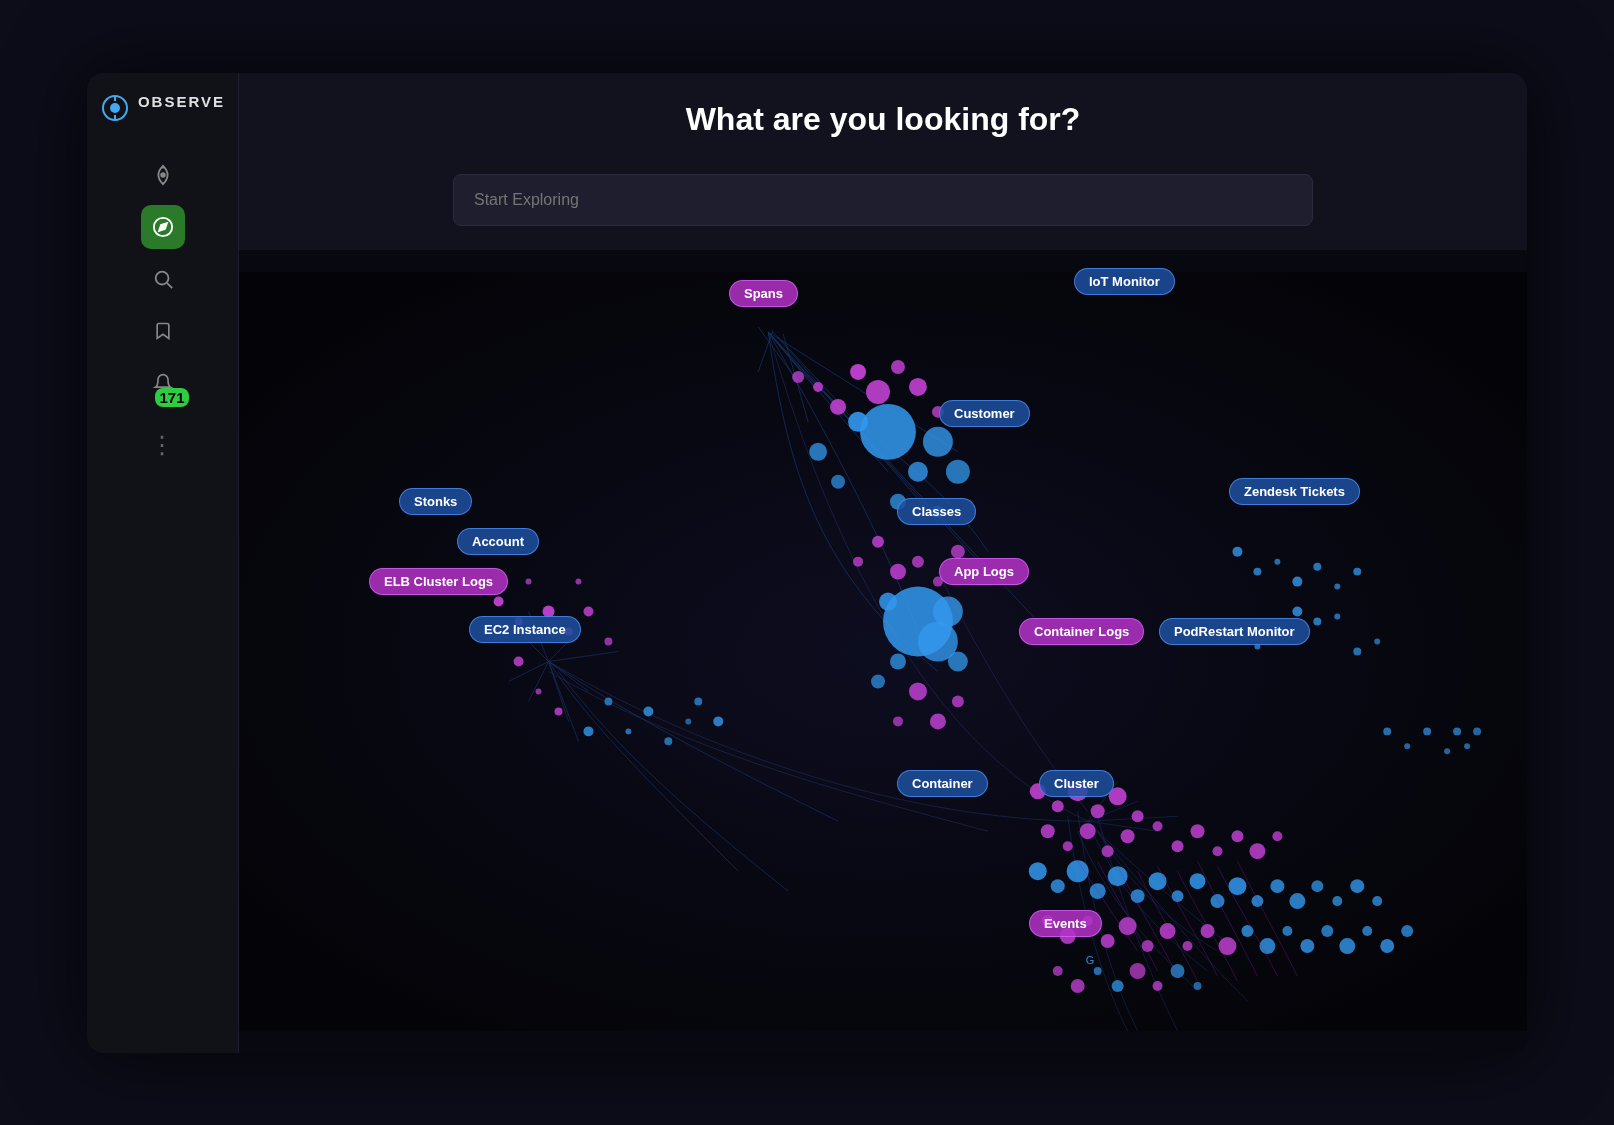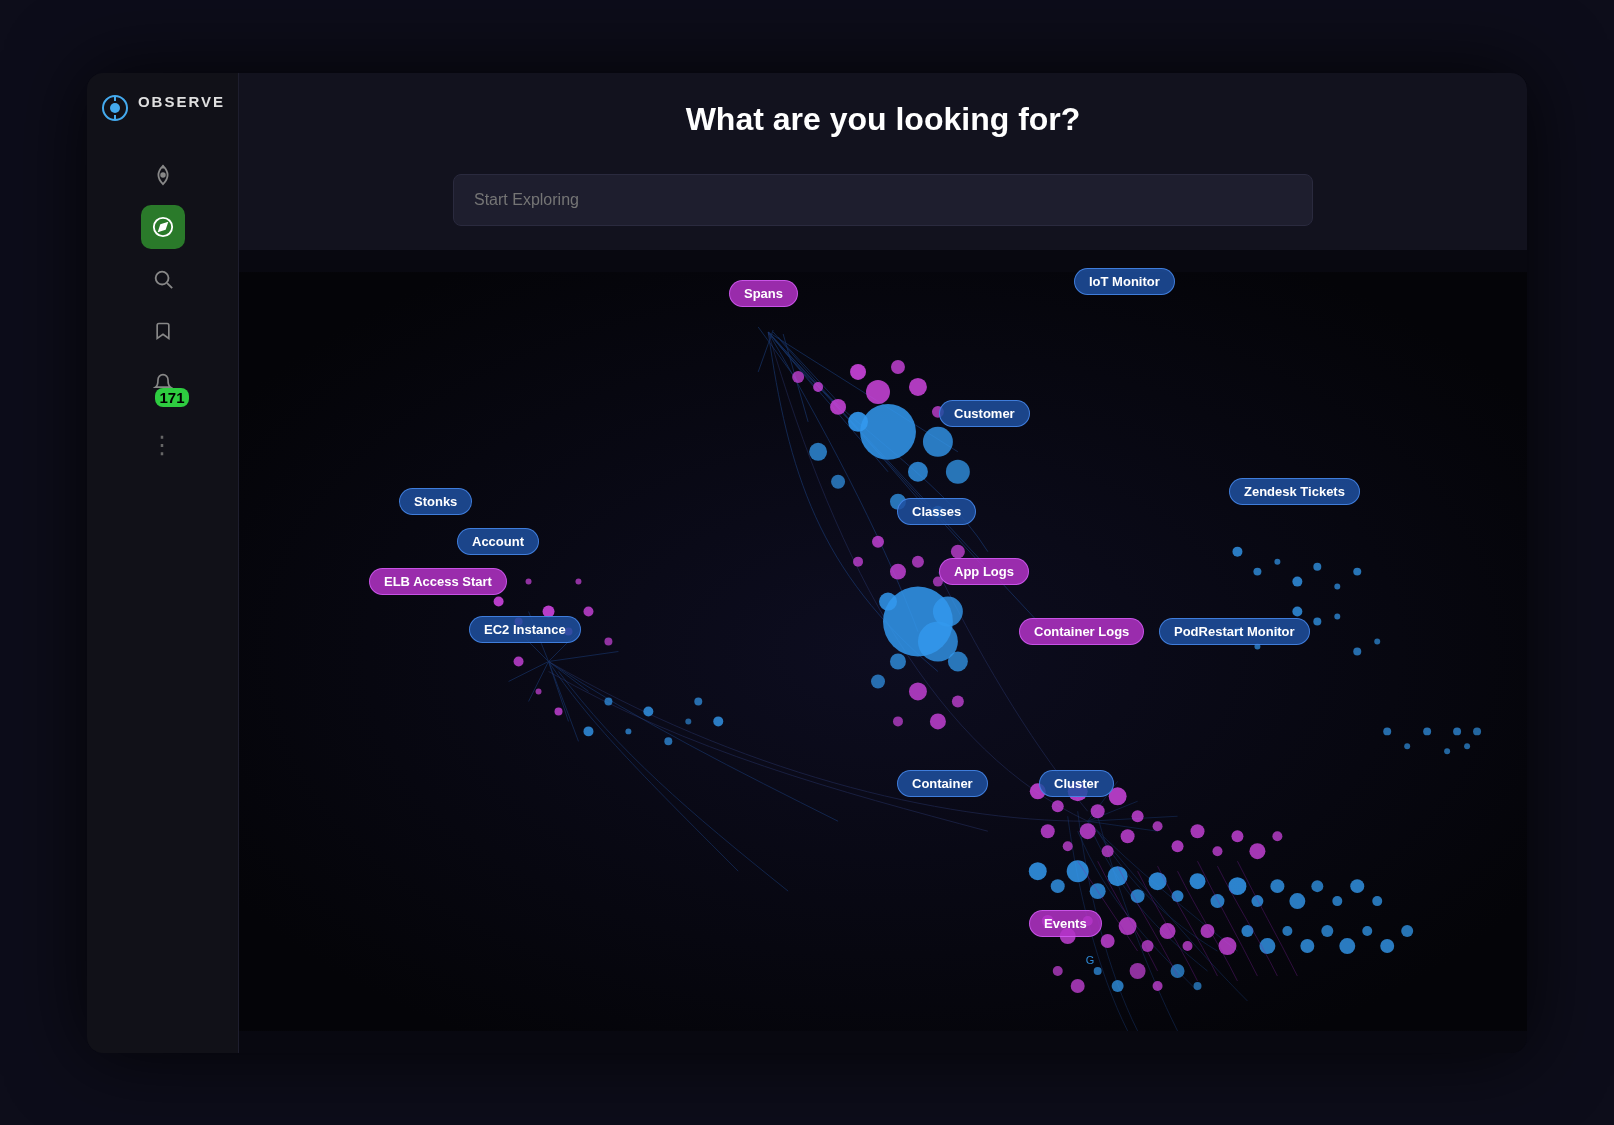--- a/index.html
+++ b/index.html
@@ -492,21 +492,21 @@
 
       <div class="node-label blue" style="left: 160px; top: 238px;">
         <span>Stonks</span>
       </div>
 
       <div class="node-label blue" style="left: 218px; top: 278px;">
         <span>Account</span>
       </div>
 
       <div class="node-label pink" style="left: 130px; top: 318px;">
-        <span>ELB Access Start</span>
+        <span>ELB Cluster Logs</span>
       </div>
 
       <div class="node-label blue" style="left: 230px; top: 354px; margin-top: 12px;">
         <span>EC2 Instance</span>
       </div>
 
       <div class="node-label blue" style="left: 658px; top: 248px;">
         <span>Classes</span>
       </div>
 

